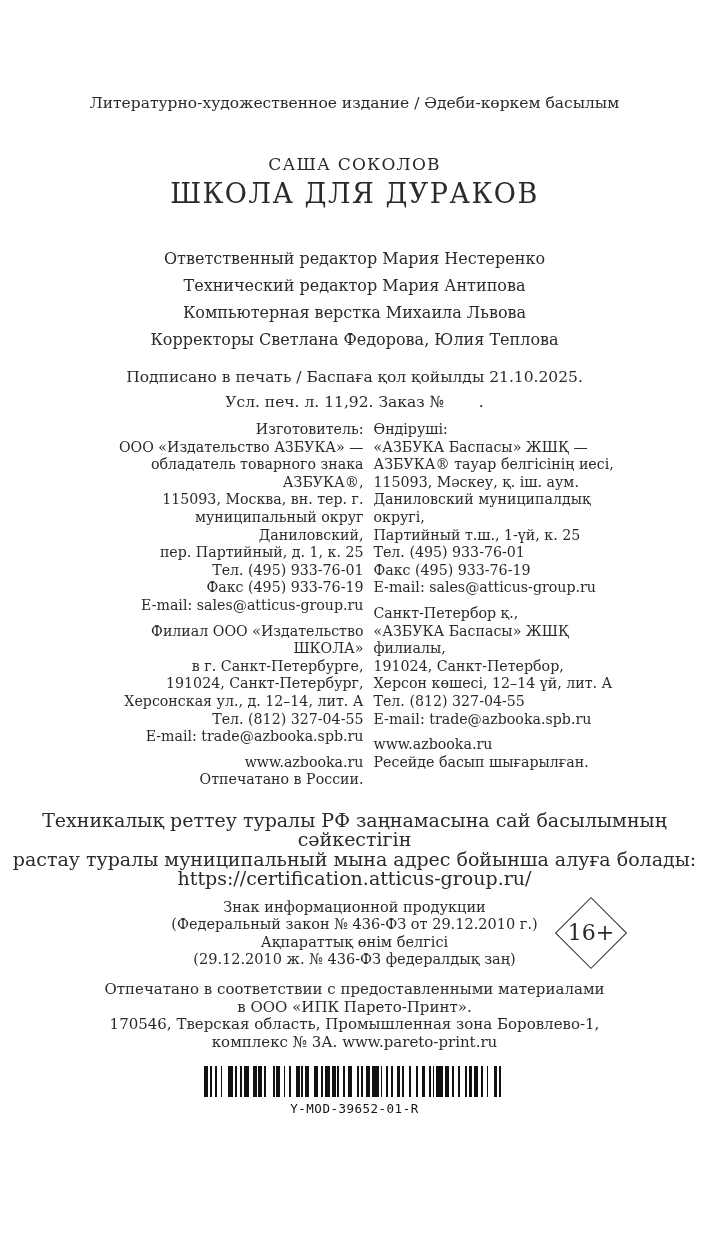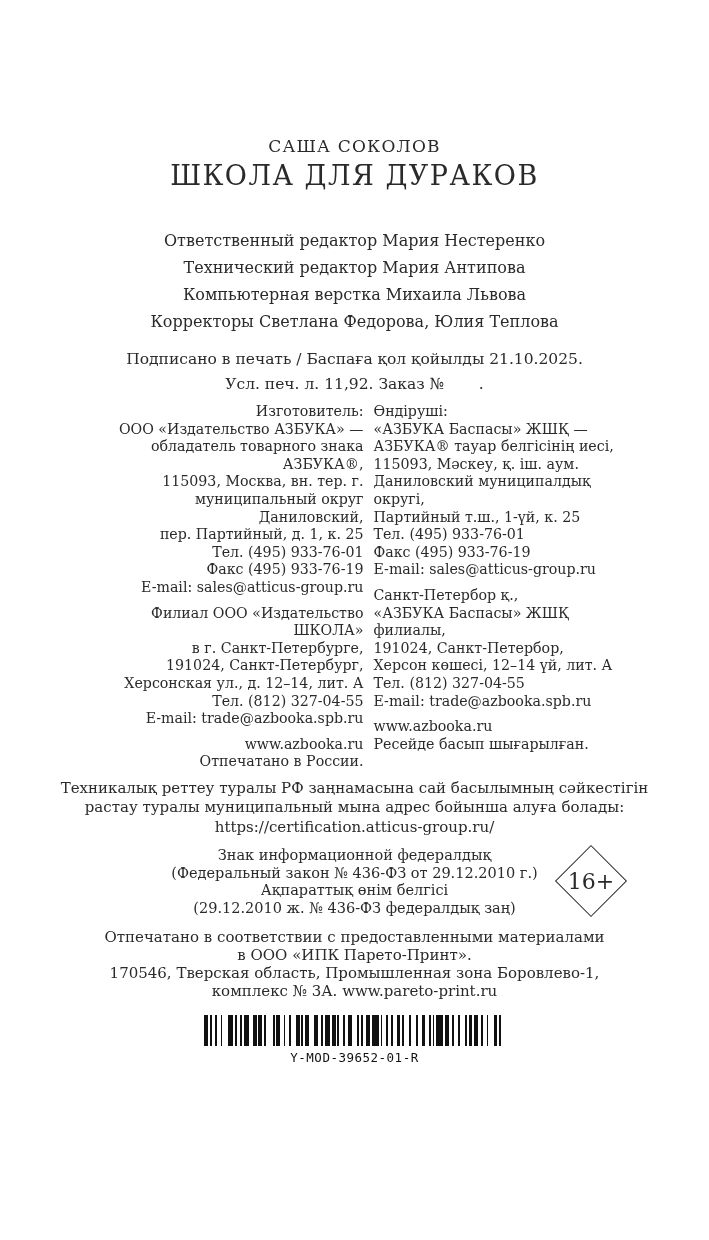--- a/index.html
+++ b/index.html
@@ -14,41 +14,42 @@
   .author{margin-top:42px;font-size:17px;letter-spacing:1.2px;}
   .title{margin-top:4px;font-size:27px;letter-spacing:1.5px;font-weight:400;}
   .editors{margin-top:36px;font-size:16px;line-height:27px;}
   .printinfo{margin-top:12px;font-size:15.5px;line-height:25px;}
   .printinfo sup{font-size:10px;vertical-align:6px;}
   .printinfo sub{font-size:10px;vertical-align:-4px;}
   .cols{margin:6px auto 0;width:520px;display:flex;font-size:14.2px;line-height:17.6px;}
   .col-left{width:274px;text-align:right;padding-right:5px;box-sizing:border-box;}
   .col-right{width:246px;text-align:left;padding-left:5px;box-sizing:border-box;}
   .block{margin-bottom:8px;}
-  .cert{font-size:15px;line-height:19.5px;}
+  .cert{margin-top:14px;font-size:19px;line-height:19.5px;}
   .infosign-row{position:relative;margin-top:10px;}
   .infosign{font-size:14.5px;line-height:17.5px;}
   .badge{position:absolute;right:82px;top:-2px;width:72px;height:72px;}
   .badge .diamond{position:absolute;left:50%;top:50%;width:49px;height:49px;
     transform:translate(-50%,-50%) rotate(45deg);border:1.6px solid #2a2a2a;background:#fff;}
   .badge .agetext{position:absolute;left:0;top:0;width:100%;height:100%;
     display:flex;align-items:center;justify-content:center;font-size:22px;}
   .printer{margin-top:12px;font-size:15px;line-height:17.8px;}
   .barcode-wrap{margin-top:14px;text-align:center;}
   .barcode{display:inline-flex;height:31px;align-items:stretch;}
   .barcode span{display:block;height:100%;}
   .barcode .bar{background:#111111;}
   .barcode .space{background:transparent;}
   .bclabel{font-family:"DejaVu Sans Mono", monospace;font-size:12.5px;margin-top:0;letter-spacing:0.5px;color:#111;}
 </style>
 </head>
 <body>
 
 <div class="page">
 
+  <div class="center edition">Литературно-художественное издание / Әдеби-көркем басылым</div>
 
   <div class="center author">САША СОКОЛОВ</div>
   <div class="center title">ШКОЛА ДЛЯ ДУРАКОВ</div>
 
   <div class="center editors">
       <div>Ответственный редактор Мария Нестеренко</div>
       <div>Технический редактор Мария Антипова</div>
       <div>Компьютерная верстка Михаила Львова</div>
       <div>Корректоры Светлана Федорова, Юлия Теплова</div>
     </div>
@@ -112,21 +113,21 @@
   </div>
 
   <div class="center cert">
       <div>Техникалық реттеу туралы РФ заңнамасына сай басылымның сәйкестігін</div>
       <div>растау туралы муниципальный мына адрес бойынша алуға болады:</div>
       <div>https://certification.atticus-group.ru/</div>
     </div>
 
   <div class="infosign-row">
     <div class="center infosign">
-        <div>Знак информационной федералдық</div>
+        <div>Знак информационной продукции</div>
         <div>(Федеральный закон № 436-ФЗ от 29.12.2010 г.)</div>
         <div>Ақпараттық өнім белгісі</div>
         <div>(29.12.2010 ж. № 436-ФЗ федералдық заң)</div>
       </div>
     <div class="badge">
       <div class="diamond"></div>
       <div class="agetext">16+</div>
     </div>
   </div>
 

